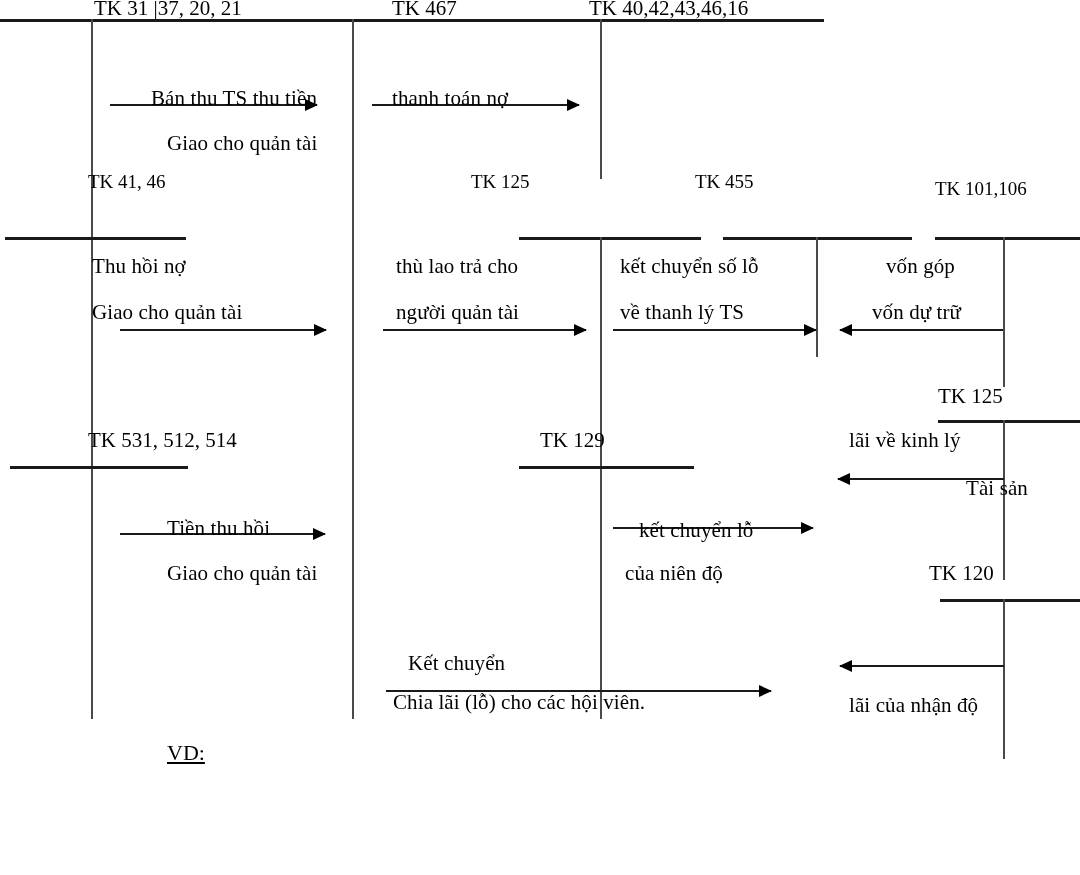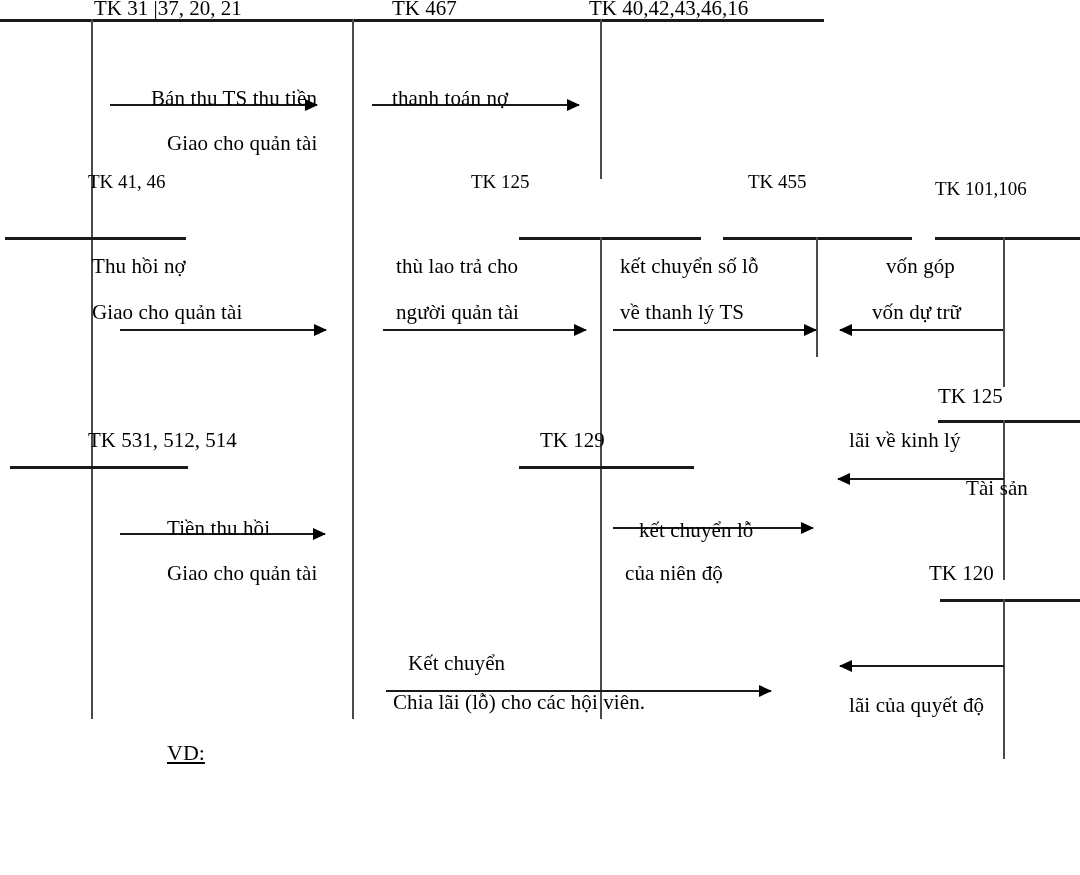--- a/index.html
+++ b/index.html
@@ -102,21 +102,21 @@
     <div class="shaft"></div>
     <div class="head"></div>
   </div>
 
   <div class="lbl" style="left:151px; top:88px;">Bán thu TS thu tiền</div>
   <div class="lbl" style="left:392px; top:88px;">thanh toán nợ</div>
   <div class="lbl" style="left:167px; top:133px;">Giao cho quản tài</div>
 
   <div class="acct small" style="left:88px;  top:172px;">TK 41, 46</div>
   <div class="acct small" style="left:471px; top:172px;">TK 125</div>
-  <div class="acct small" style="left:748px; top:172px;">TK 455</div>
+  <div class="acct small" style="left:695px; top:172px;">TK 455</div>
   <div class="acct small" style="left:935px; top:172px;margin-top:7px;">TK 101,106</div>
 
   <div class="hline" style="left:5px;   top:237px; width:181px;"></div>
   <div class="hline" style="left:519px; top:237px; width:182px;"></div>
   <div class="hline" style="left:723px; top:237px; width:189px;"></div>
   <div class="hline" style="left:935px; top:237px; width:145px;"></div>
 
   <div class="vline" style="left:600px; top:237px; height:482px;"></div>
   <div class="vline" style="left:816px; top:237px; height:120px;"></div>
   <div class="vline" style="left:1003px; top:237px; height:150px;"></div>
@@ -177,21 +177,21 @@
   <div class="lbl" style="left:639px; top:520px;">kết chuyển lỗ</div>
   <div class="lbl" style="left:625px; top:563px;">của niên độ</div>
 
   <div class="acct" style="left:929px; top:563px;">TK 120</div>
   <div class="hline" style="left:940px; top:599px; width:140px;"></div>
   <div class="vline" style="left:1003px; top:599px; height:160px;"></div>
   <div class="arrow left" style="left:840px; top:660px; width:164px;">
     <div class="shaft"></div>
     <div class="head"></div>
   </div>
-  <div class="lbl" style="left:849px; top:695px;">lãi của quyết độ</div>
+  <div class="lbl" style="left:849px; top:695px;">lãi của nhận độ</div>
 
   <div class="lbl" style="left:408px; top:653px;">Kết chuyển</div>
   <div class="arrow right" style="left:386px; top:685px; width:385px;">
     <div class="shaft"></div>
     <div class="head"></div>
   </div>
   <div class="lbl" style="left:393px; top:692px;">Chia lãi (lỗ) cho các hội viên.</div>
 
   <div class="para" style="left:167px; top:742px;text-decoration:underline;">VD:</div>
 

